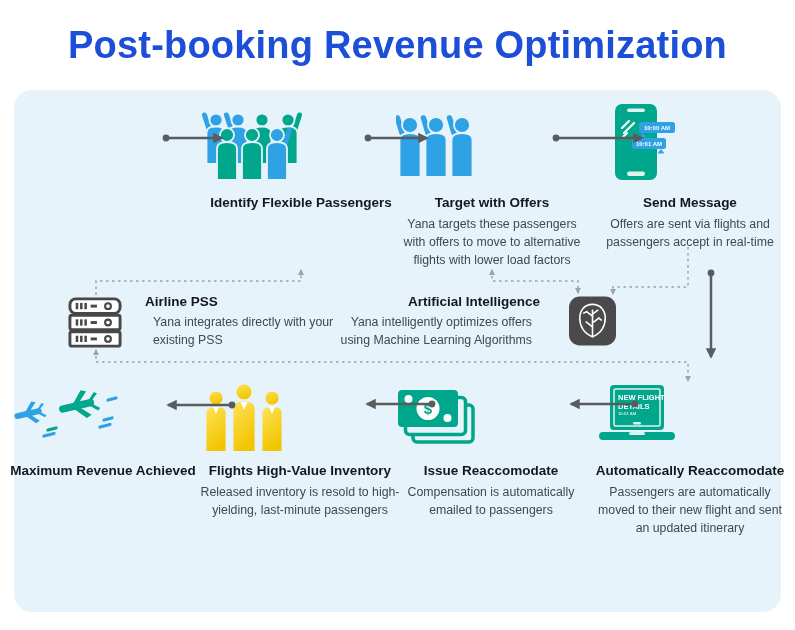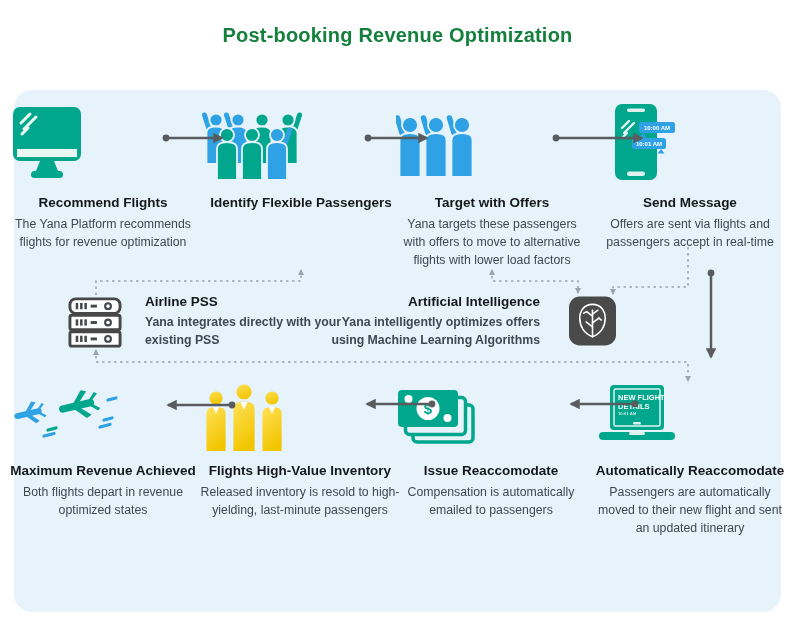--- a/index.html
+++ b/index.html
@@ -2,68 +2,51 @@
 <html><head>
 <meta charset="utf-8">
 <style>
   html,body{margin:0;padding:0;background:#ffffff;}
   #stage{
     position:relative;width:795px;height:630px;background:#ffffff;
     font-family:"Liberation Sans", sans-serif;overflow:hidden;
   }
   #page-title{
     position:absolute;top:24px;left:0;width:795px;text-align:center;
-    font-size:20px;font-weight:bold;color:#15803d;letter-spacing:.2px;margin:0;
+    font-size:38px;font-weight:bold;color:#1d4ed8;letter-spacing:.2px;margin:0;
   }
   #panel{
     position:absolute;left:14px;top:90px;width:767px;height:522px;
     background:#E6F3FB;border-radius:18px;
   }
   .card{position:absolute;text-align:center;}
   .icon-box{display:flex;align-items:center;height:88px;}
   .icon-box.short{height:80px;}
   .step-title{font-size:13.5px;font-weight:bold;color:#14181C;margin:7px 0 0;}
   .step-desc{font-size:12.3px;color:#3D4954;line-height:1.46;margin:6px 0 0;}
   .side-block{position:absolute;}
   .side-block .step-title{margin:0;}
-  .side-block .step-desc{margin:5px 0 0;font-weight:bold;}
+  .side-block .step-desc{margin:5px 8px 0;}
   .align-left{text-align:left;}
   .align-right{text-align:right;}
   #connector-layer{position:absolute;left:0;top:0;pointer-events:none;}
   #banner{
     position:absolute;left:0;top:560px;width:795px;text-align:center;
     font-size:17.5px;font-weight:bold;color:#111417;letter-spacing:.3px;margin:0;
   }
 </style>
 </head>
 <body>
 
 <div id="stage">
 
   <h1 id="page-title">Post-booking Revenue Optimization</h1>
 
   <div id="panel"></div>
 
-  <div class="card" style="left:8px;top:100px;width:190px;">
-    <div class="icon-box">
-      <svg width="78" height="74" viewBox="0 0 78 74">
-        <rect x="5" y="0" width="68" height="54" rx="7" fill="#00A78C"></rect>
-        <rect x="9" y="42" width="60" height="8" fill="#E9F7F3"></rect>
-        <g stroke="#E9F7F3" stroke-width="3" stroke-linecap="round">
-          <line x1="13" y1="16" x2="22" y2="7"></line>
-          <line x1="16" y1="22" x2="28" y2="10"></line>
-          <line x1="14" y1="27" x2="20" y2="21"></line>
-        </g>
-        <path d="M32,54 L46,54 L50,64 L28,64 Z" fill="#00A78C"></path>
-        <rect x="23" y="64" width="32" height="7" rx="3.5" fill="#00A78C"></rect>
-      </svg>
-    </div>
-    <h3 class="step-title">Recommend Flights</h3>
-    <p class="step-desc">The Yana Platform recommends flights for revenue optimization</p>
-  </div>
 
   <div class="card" style="left:201px;top:100px;width:200px;">
     <div class="icon-box">
       <svg width="104" height="72" viewBox="0 0 104 72">
         <g stroke="#E6F3FB" stroke-width="1.8">
 
           <g transform="translate(15,12)" fill="#2EA2E4">
             <line x1="-7" y1="9" x2="-11.5" y2="-5" stroke="#2EA2E4" stroke-width="5" stroke-linecap="round"></line>
             <circle r="6.5"></circle>
               <path d="M-9.5,13 Q-9.5,6.5 0,6.5 Q9.5,6.5 9.5,13 L9.5,44 L-9.5,44 Z"></path>
@@ -230,21 +213,20 @@
         <g stroke-width="3.2" stroke-linecap="round">
           <line x1="40" y1="46" x2="48" y2="44" stroke="#00A78C"></line>
           <line x1="36" y1="52" x2="46" y2="49.5" stroke="#2EA2E4"></line>
           <line x1="96" y1="36" x2="104" y2="34" stroke="#2EA2E4"></line>
           <line x1="92" y1="43" x2="102" y2="40.5" stroke="#2EA2E4"></line>
           <line x1="100" y1="16" x2="108" y2="14" stroke="#2EA2E4"></line>
         </g>
       </svg>
     </div>
     <h3 class="step-title">Maximum Revenue Achieved</h3>
-    <p class="step-desc">Both flights depart in revenue optimized states</p>
   </div>
 
   <div class="card" style="left:200px;top:376px;width:200px;">
     <div class="icon-box short">
       <svg width="88" height="72" viewBox="0 0 88 72">
         <defs>
           <linearGradient id="goldGrad" x1="0" y1="0" x2="0.4" y2="1">
             <stop offset="0" stop-color="#FFE25A"></stop>
               <stop offset="1" stop-color="#F2C500"></stop>
           </linearGradient>

